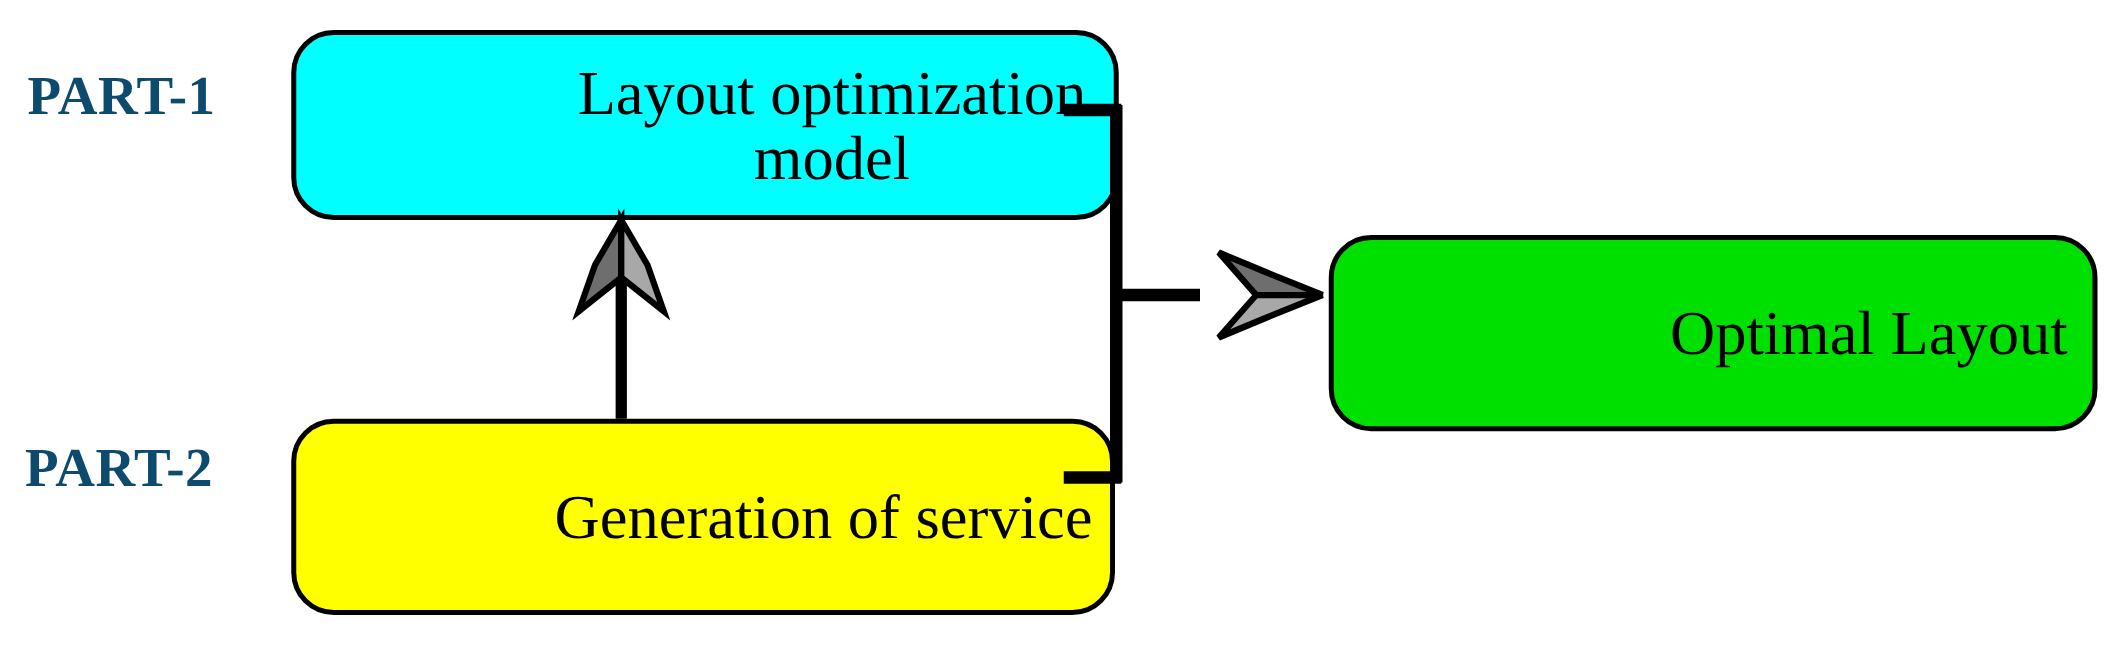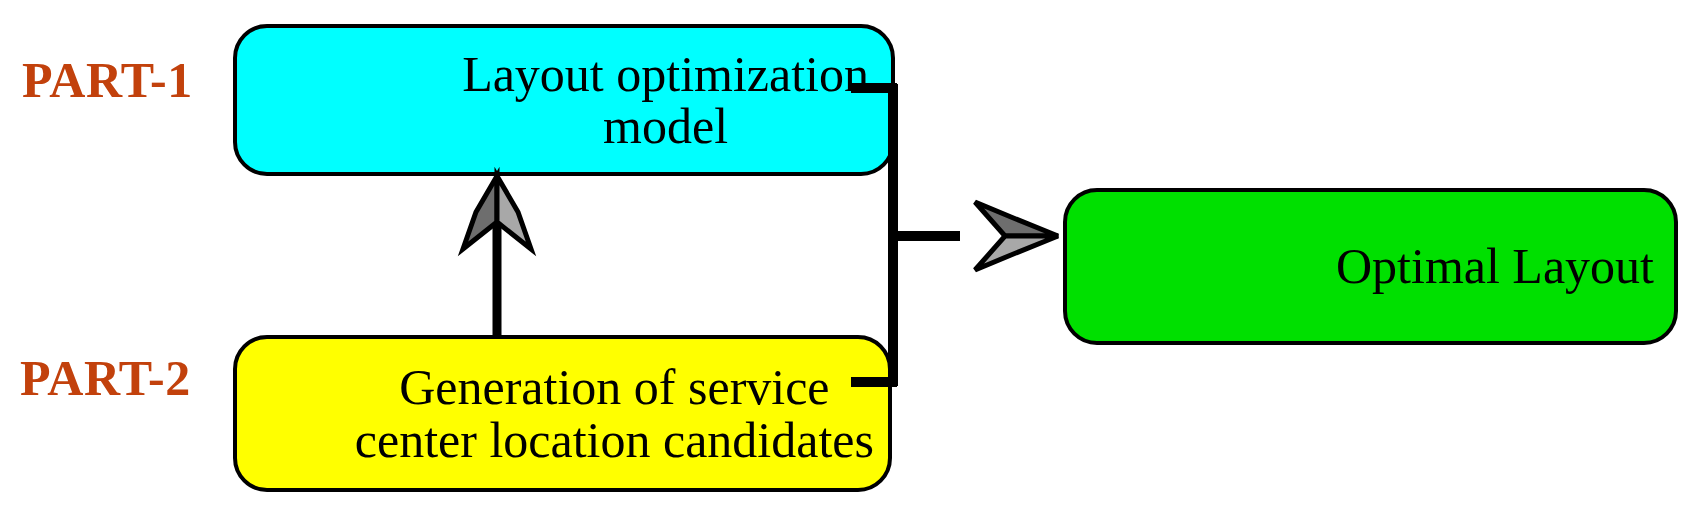--- a/index.html
+++ b/index.html
@@ -16,22 +16,22 @@
   #canvas {
     position: relative;
     width: 1699px;
     height: 516px;
     background: #ffffff;
   }
   .part-label {
     position: absolute;
     font-family: "Liberation Serif", "DejaVu Serif", serif;
     font-weight: bold;
-    font-size: 50px;
-    color: #c2410c;
+    font-size: 44px;
+    color: #0c4a6e;
     letter-spacing: 0.5px;
     white-space: nowrap;
     line-height: 1;
   }
   #part1-label { left: 22px; top: 55px; }
   #part2-label { left: 20px; top: 353px; }
 
   .node-box {
     position: absolute;
     box-sizing: border-box;
@@ -95,21 +95,20 @@
   <div class="node-box" id="box-layout-model">
     <span>
       <span class="box-text">Layout optimization</span>
       <span class="box-text">model</span>
     </span>
   </div>
 
   <div class="node-box" id="box-generation">
     <span>
       <span class="box-text">Generation of service</span>
-      <span class="box-text">center location candidates</span>
     </span>
   </div>
 
   <div class="node-box" id="box-optimal-layout">
     <span class="box-text">Optimal Layout</span>
   </div>
 
   <svg id="connector-svg" viewBox="0 0 1699 516">
 
     <g>

